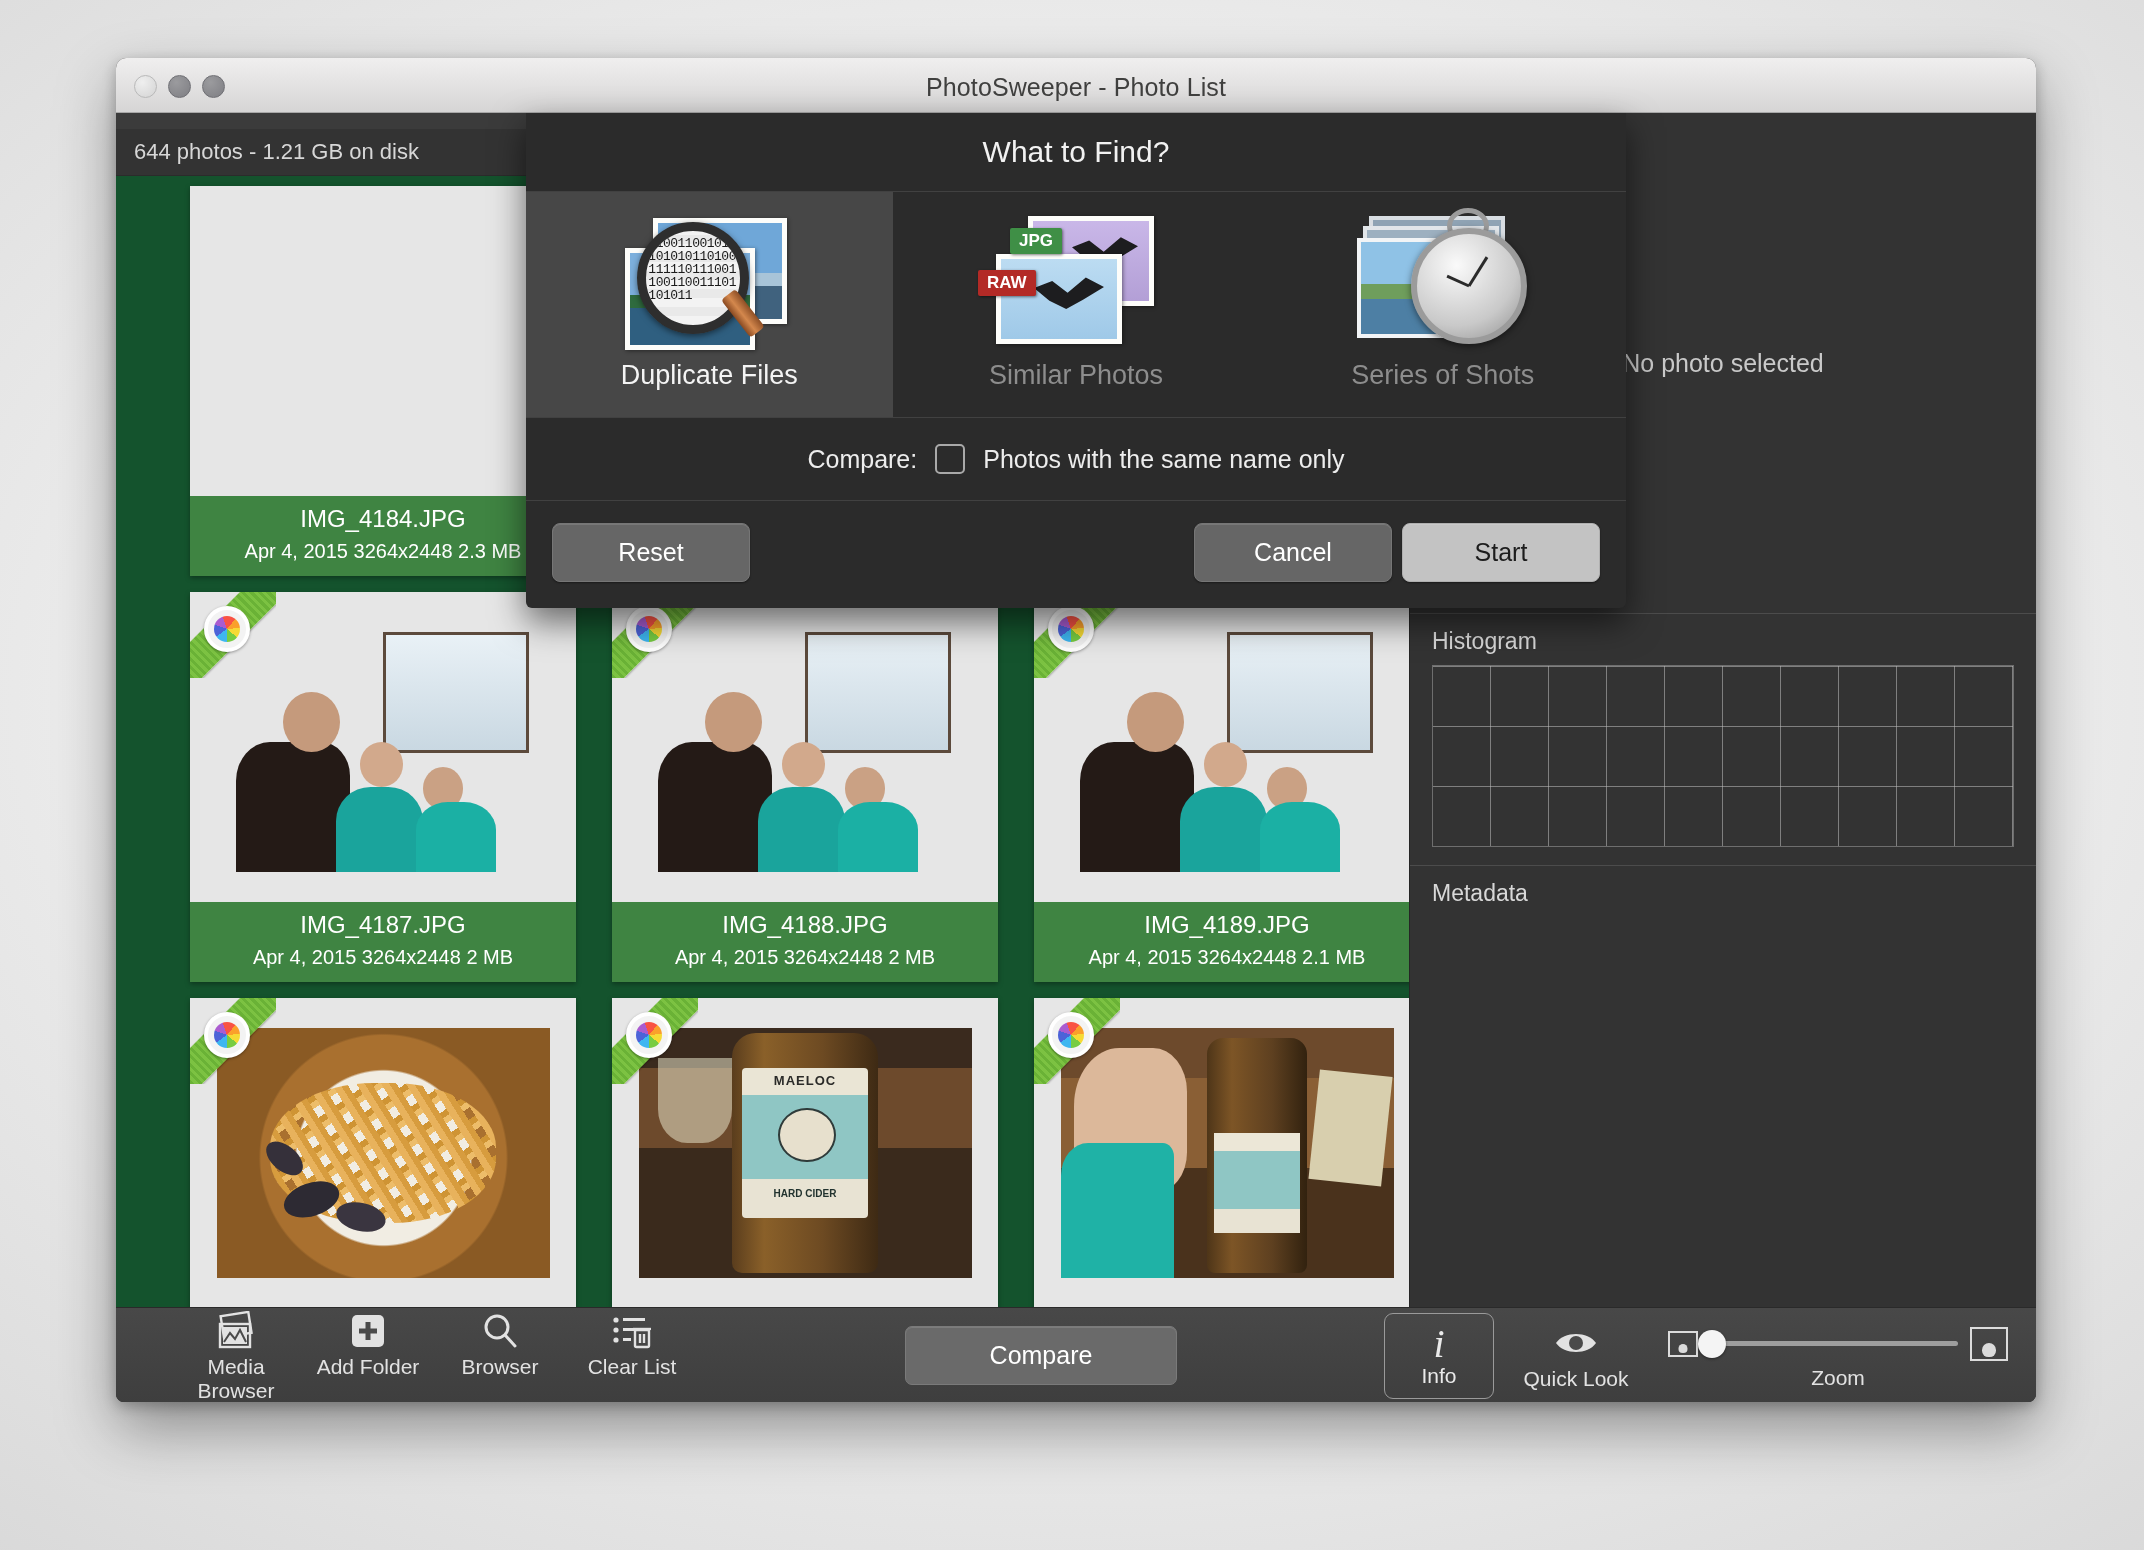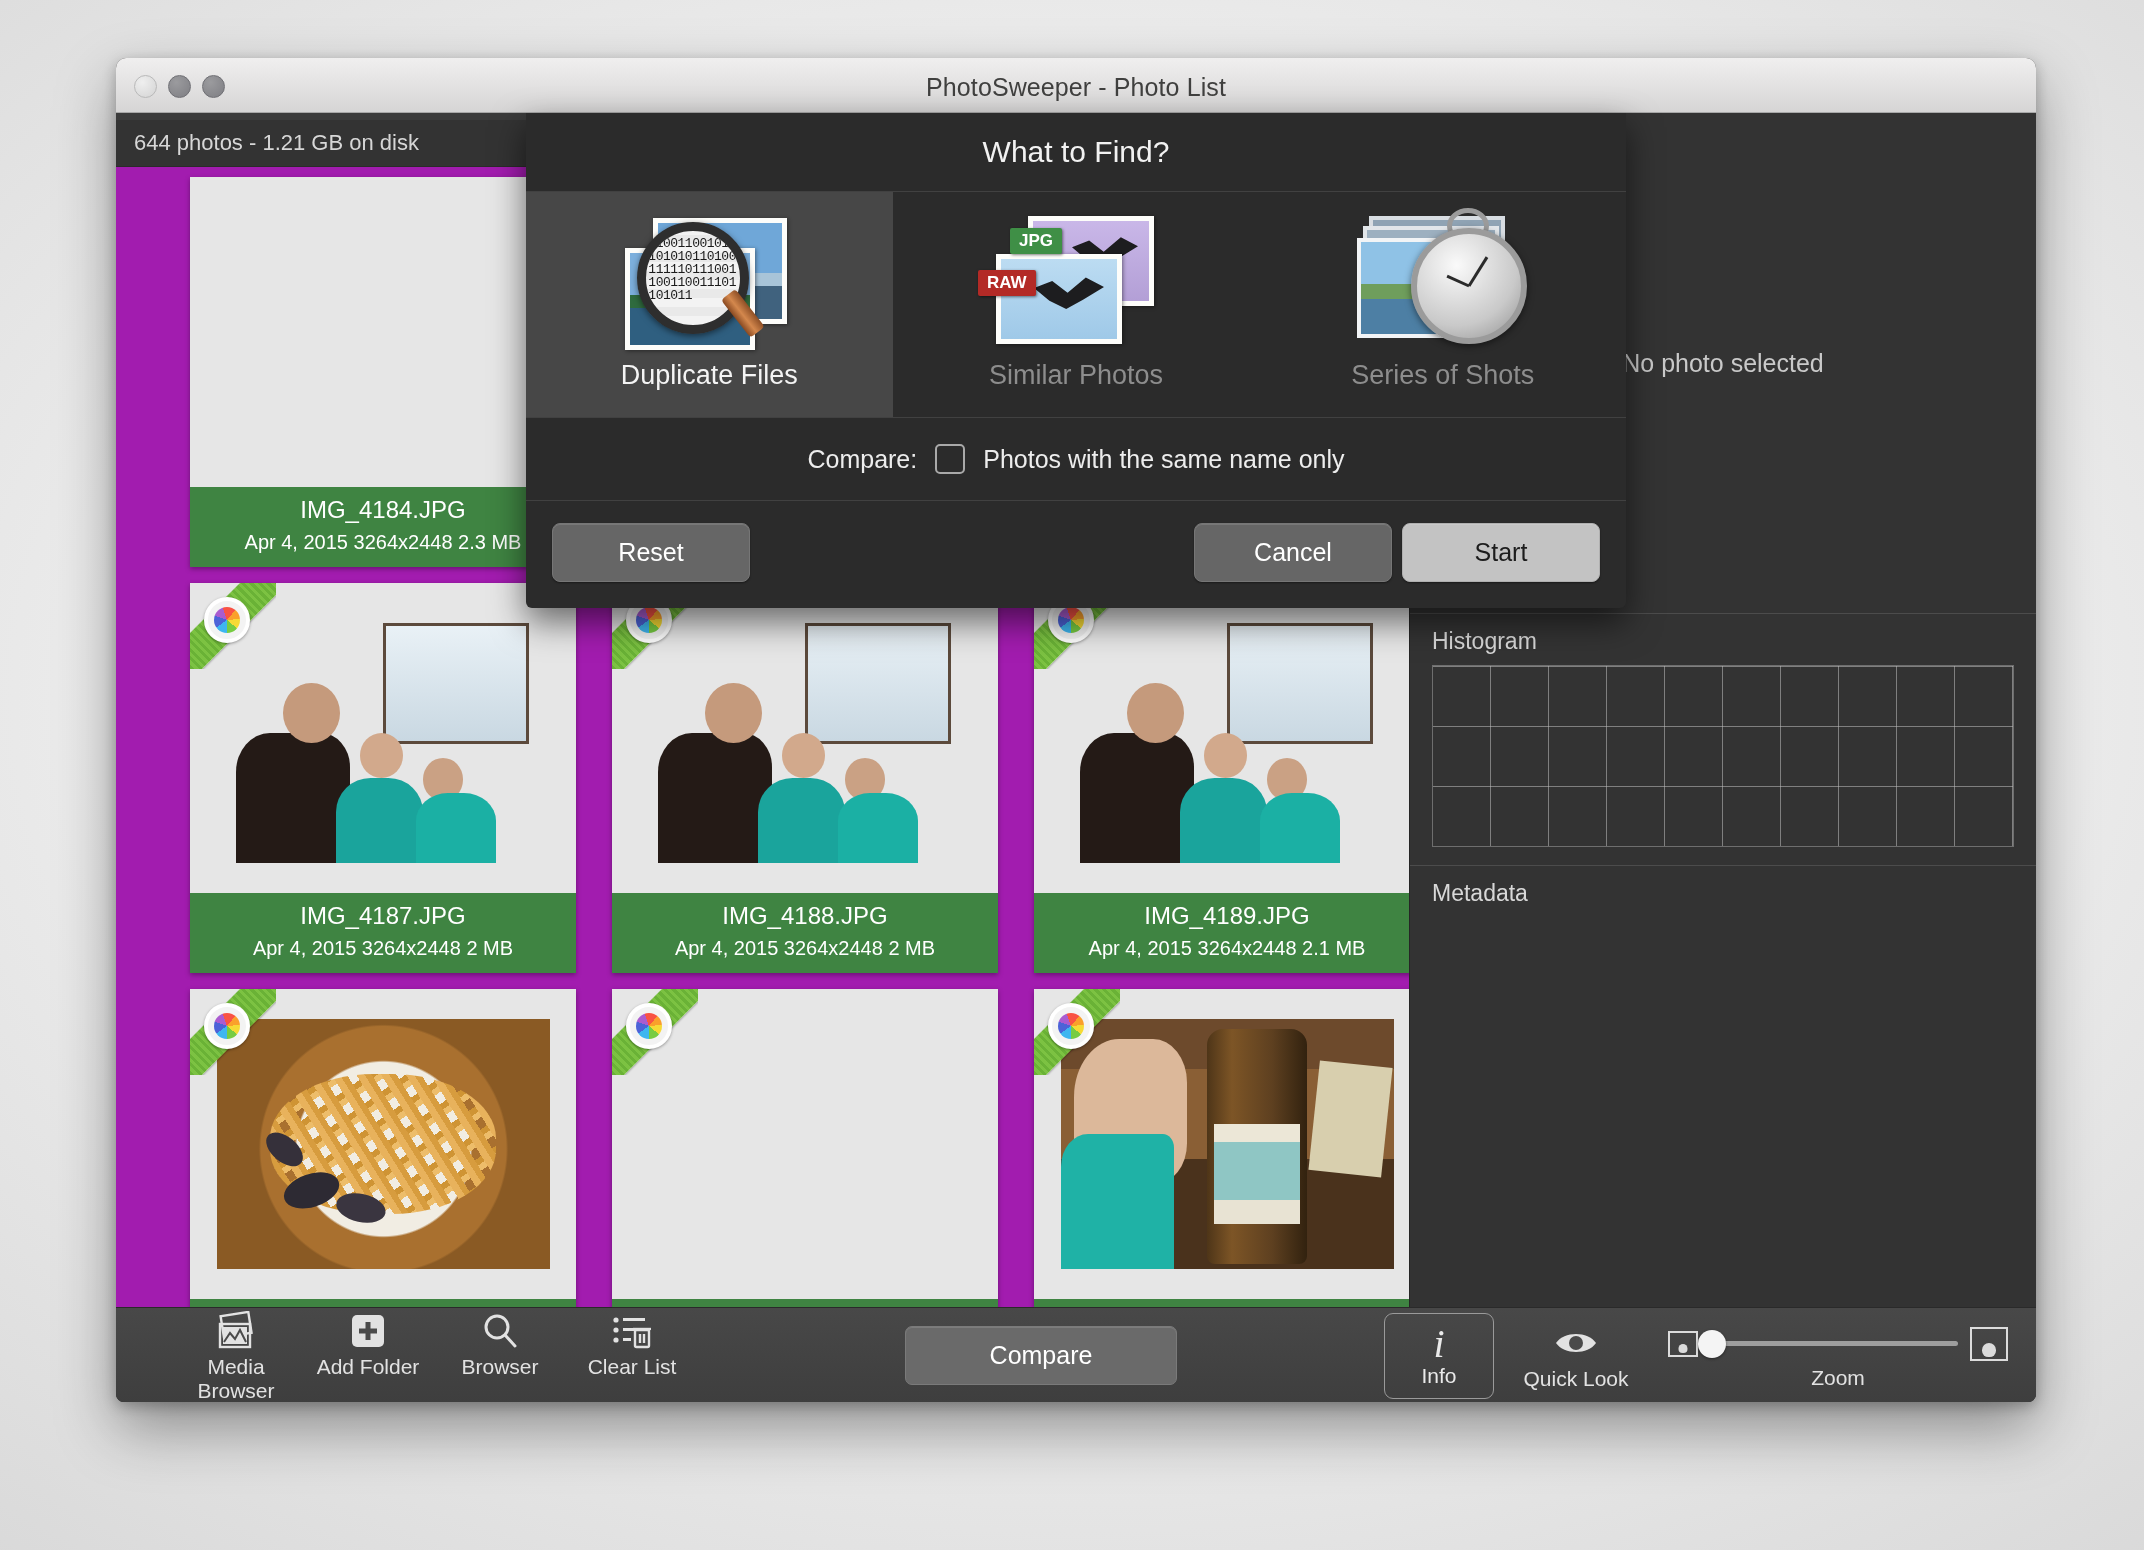--- a/index.html
+++ b/index.html
@@ -43,23 +43,23 @@
     width: 21px; height: 21px; border-radius: 50%;
   }
   .tl-close { left: 18px; background: radial-gradient(circle at 35% 30%, #efefef, #d3d3d3); border: 1px solid #b9b9b9; }
   .tl-min   { left: 52px; background: radial-gradient(circle at 35% 30%, #9b9b9e, #7e7e83); border: 1px solid #6f6f74; }
   .tl-max   { left: 86px; background: radial-gradient(circle at 35% 30%, #9b9b9e, #7e7e83); border: 1px solid #6f6f74; }
 
   #body { position: relative; height: 1290px; background: #3b3b3b; }
 
   
   #photo-pane {
-    position: absolute; left: 0; top: 7px;
+    position: absolute; left: 0; top: 16px;
     width: 1294px; height: 1195px;
-    background: #a21caf;
+    background: #14532d;
     overflow: hidden;
   }
   #status-bar {
     height: 46px; background: #333333;
     color: #d7d7d7; font-size: 22px;
     display: flex; align-items: center; padding-left: 18px;
     border-bottom: 1px solid #2b2b2b;
   }
   #grid {
     position: relative;
@@ -573,20 +573,30 @@
               </div>
             </div>
             <div class="caption">
               <div class="cap-name">IMG_4190.JPG</div>
 
             </div>
           </div>
 
           <div class="cell">
             <div class="thumb-area">
+              <div class="thumb">
+                <div class="ph-bottle">
+                  <div class="glass"></div>
+                    <div class="bot"></div>
+                    <div class="label"></div>
+                  <div class="ltext">MAELOC</div>
+                    <div class="face"></div>
+                  <div class="ltext2">HARD CIDER</div>
+                </div>
+              </div>
               <div class="ribbon">
                 <div class="band"></div>
                   <div class="badge"></div>
               </div>
             </div>
             <div class="caption">
               <div class="cap-name">IMG_4191.JPG</div>
 
             </div>
           </div>

